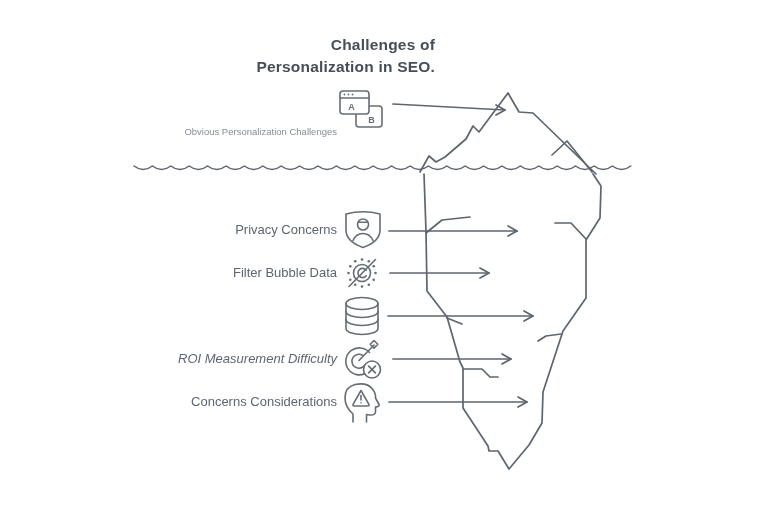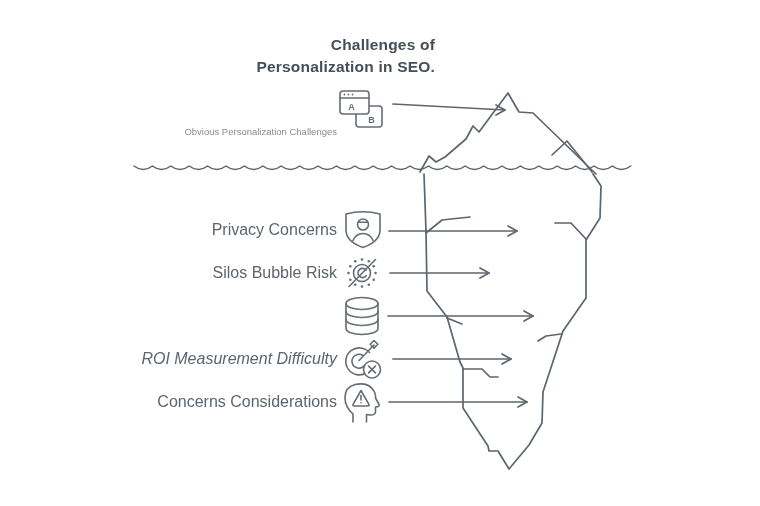--- a/index.html
+++ b/index.html
@@ -12,21 +12,21 @@
   }
   .canvas svg{position:absolute;left:0;top:0;}
   .title{
     position:absolute;left:155px;top:34px;width:280px;
     font-size:15.5px;font-weight:bold;line-height:1.4;
     color:#474e57;letter-spacing:.2px;text-align:right;
   }
   .row-label{
     position:absolute;left:60px;width:277px;
     text-align:right;
-    color:#5d6570;font-size:16px;line-height:16px;height:16px;
+    color:#5d6570;font-size:13px;line-height:16px;height:16px;
   }
   .row-label.muted{
     color:#878c94;font-size:9.5px;
   }
   .stroke{fill:none;stroke:#5d656e;stroke-width:1.7;stroke-linecap:round;stroke-linejoin:round;}
   .stroke-thin{fill:none;stroke:#5d656e;stroke-width:1.5;stroke-linecap:round;stroke-linejoin:round;}
   .icon-stroke{fill:none;stroke:#666d75;stroke-width:1.6;stroke-linecap:round;stroke-linejoin:round;}
   .icon-fill{fill:#666d75;stroke:none;}
   .white-fill{fill:#ffffff;stroke:#666d75;stroke-width:1.6;stroke-linejoin:round;}
   .icon-letter{font-family:"Liberation Sans",sans-serif;font-size:9px;font-weight:600;fill:#666d75;}
@@ -139,17 +139,17 @@
     </g>
   </svg>
 
   <div class="title">
     <div>Challenges of</div>
     <div>Personalization in SEO.</div>
   </div>
 
   <div class="row-label muted" style="top:104px;margin-top:20px;">Obvious Personalization Challenges</div>
   <div class="row-label" style="top:222px;">Privacy Concerns</div>
-  <div class="row-label" style="top:265px;">Silos Bubble Risk</div>
+  <div class="row-label" style="top:265px;">Filter Bubble Data</div>
   <div class="row-label" style="top:351px;font-style:italic;">ROI Measurement Difficulty</div>
   <div class="row-label" style="top:394px;">Concerns Considerations</div>
 
 </div>
 
 </body></html>

